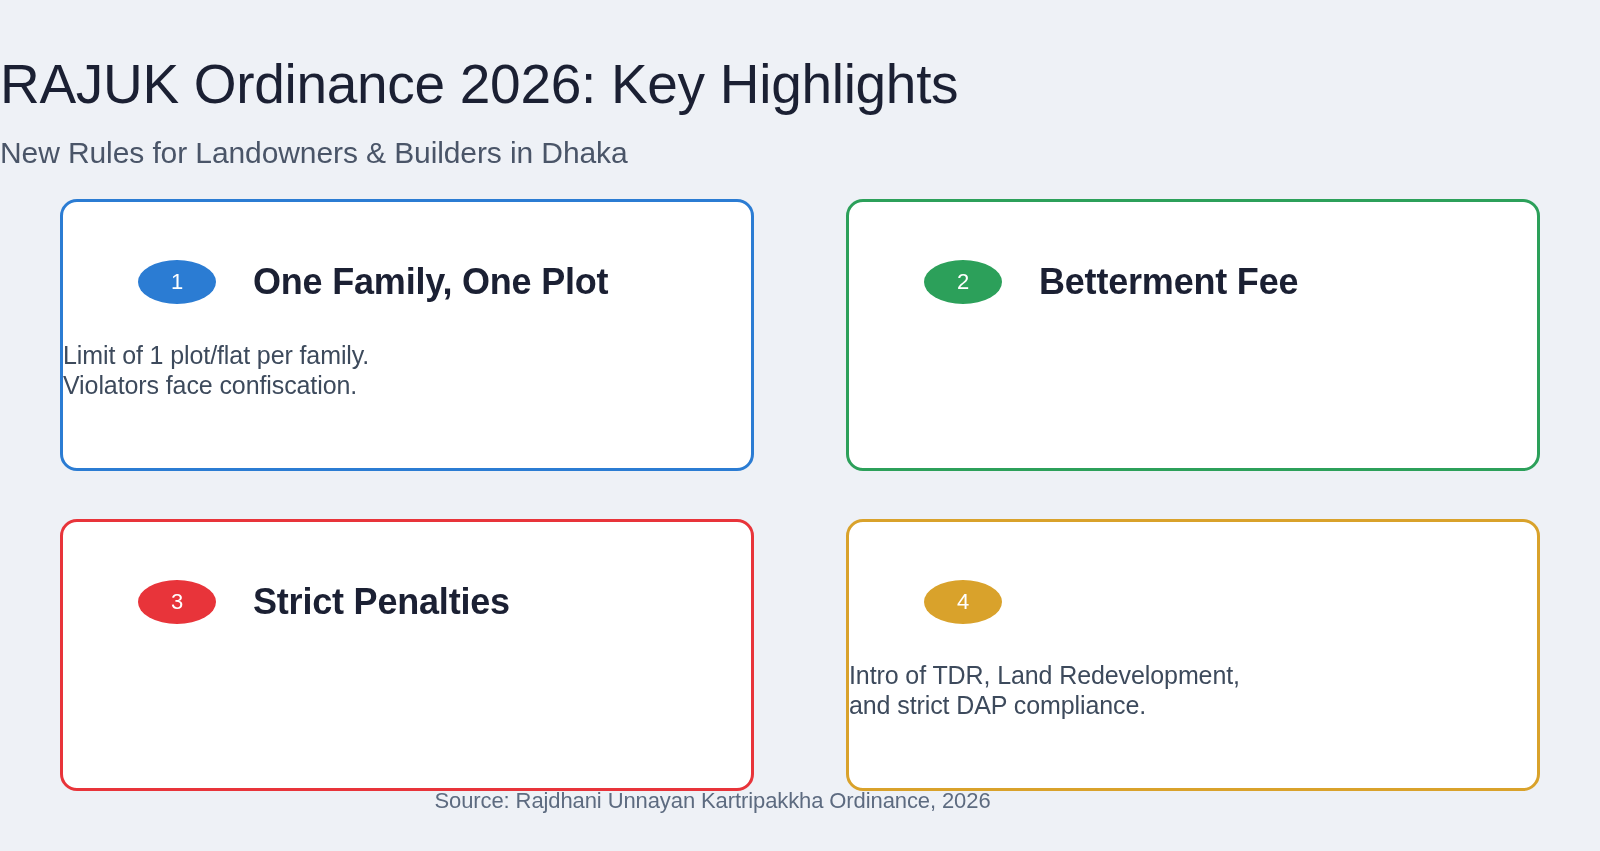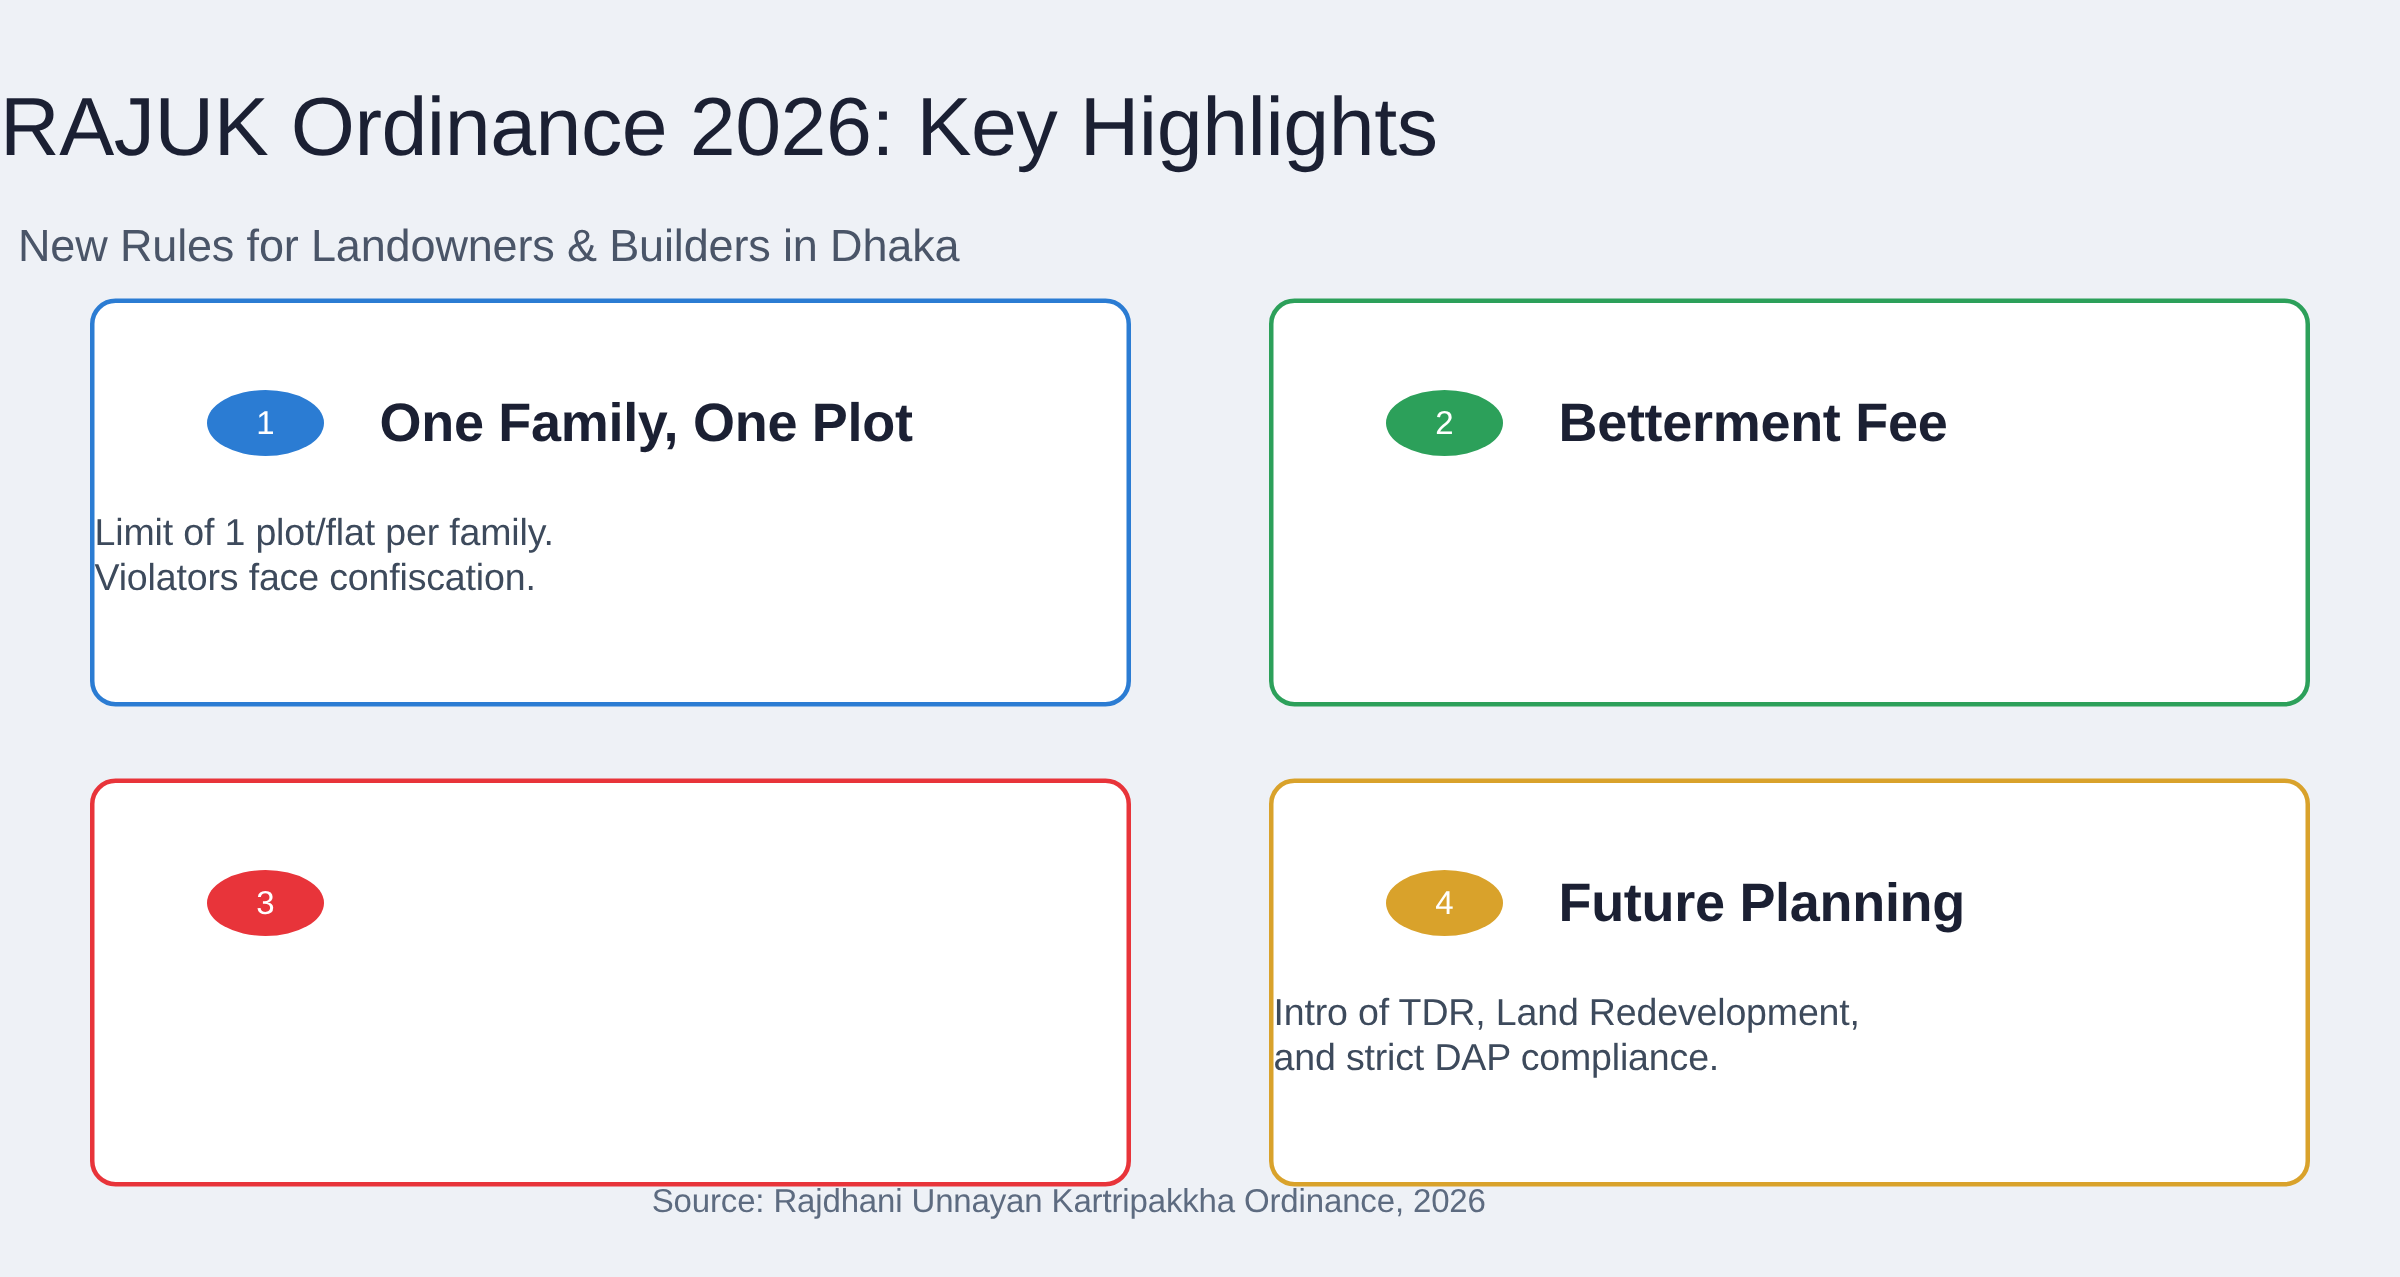--- a/index.html
+++ b/index.html
@@ -39,21 +39,21 @@
     font-weight: 400;
     color: #1b2033;
     letter-spacing: -0.3px;
     margin: 0;
   }
   .page-subtitle {
     font-size: 30px;
     line-height: 1.1;
     font-weight: 400;
     color: #4a5568;
-    margin: 12px;
+    margin: 0;
     padding-top: 22px;
     letter-spacing: -0.1px;
   }
 
   
   .card-grid {
     position: absolute;
     top: 199px;
     left: 60px;
     width: 1480px;
@@ -159,27 +159,27 @@
     <div class="card card-2">
       <div class="card-head">
         <span class="badge">2</span>
         <span class="card-title">Betterment Fee</span>
       </div>
     </div>
 
     <div class="card card-3">
       <div class="card-head">
         <span class="badge">3</span>
+        <span class="card-title">Strict Penalties</span>
       </div>
     </div>
 
     <div class="card card-4">
       <div class="card-head">
         <span class="badge">4</span>
-        <span class="card-title">Future Planning</span>
       </div>
       <div class="card-body">Intro of TDR, Land Redevelopment,
 and strict DAP compliance.</div>
     </div>
 
   </div>
 
   <div class="footer">Source: Rajdhani Unnayan Kartripakkha Ordinance, 2026</div>
 
 </div>

